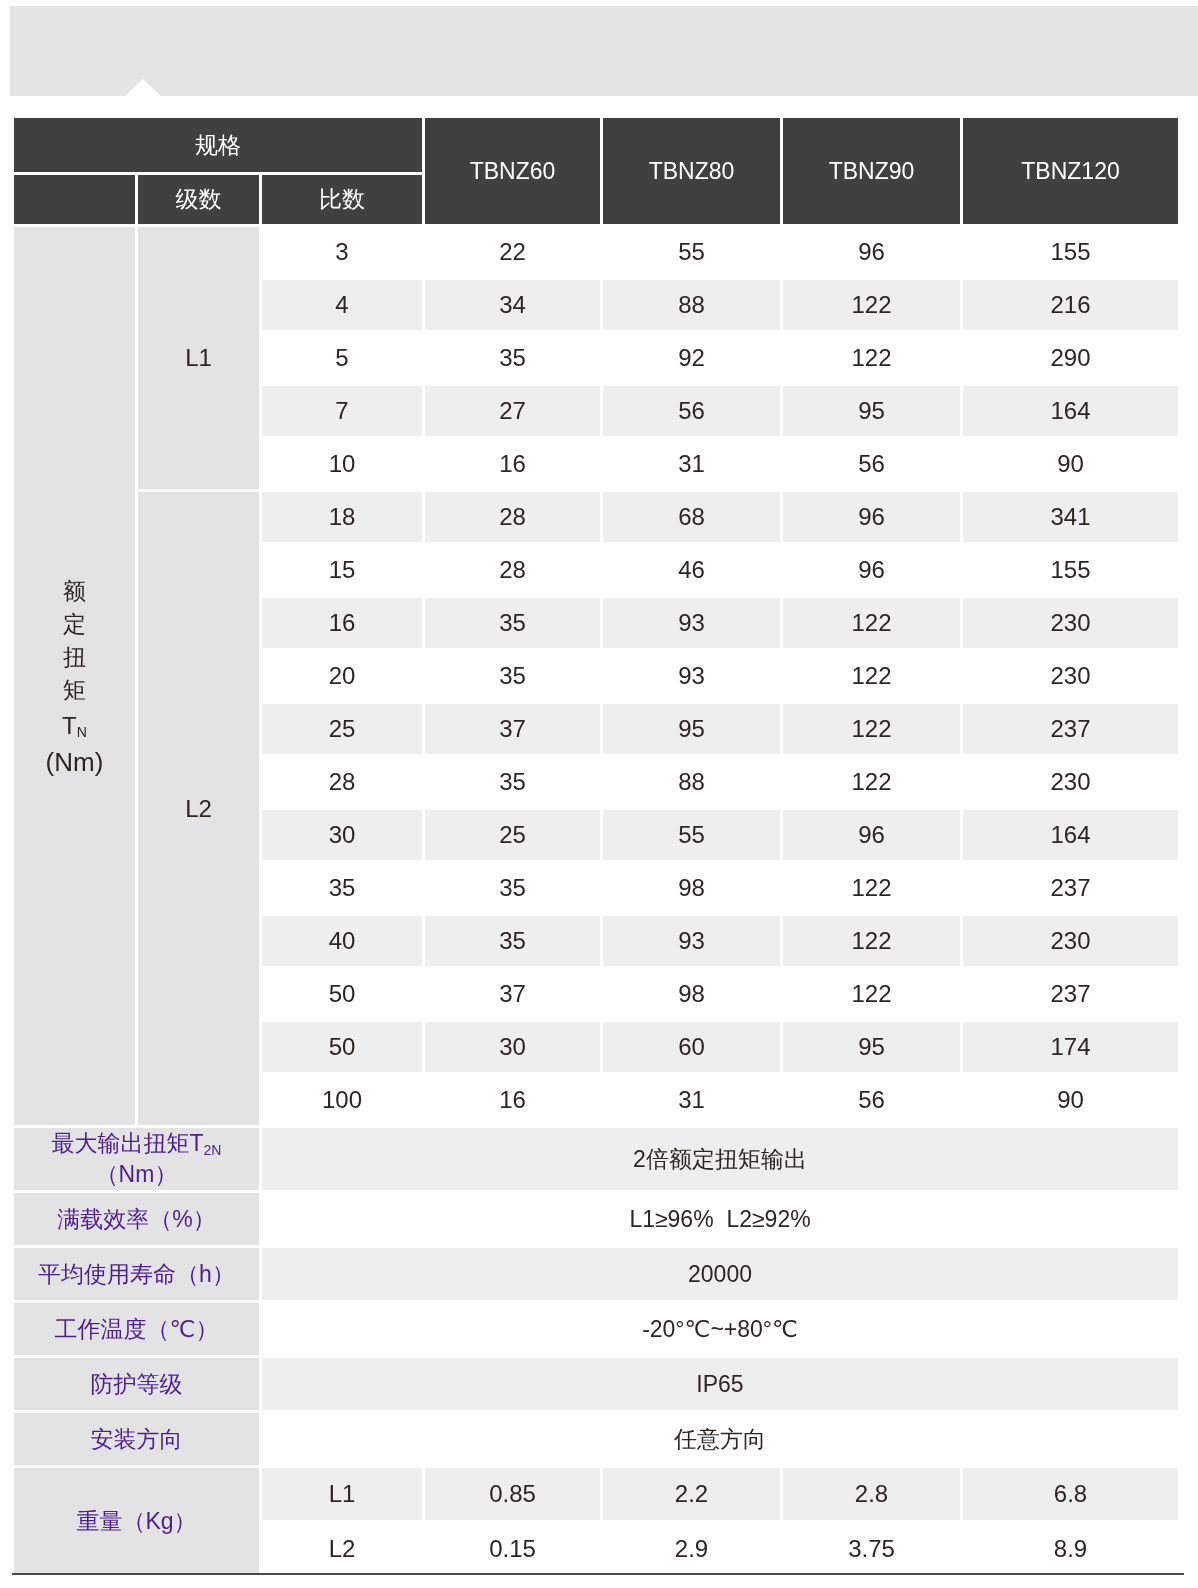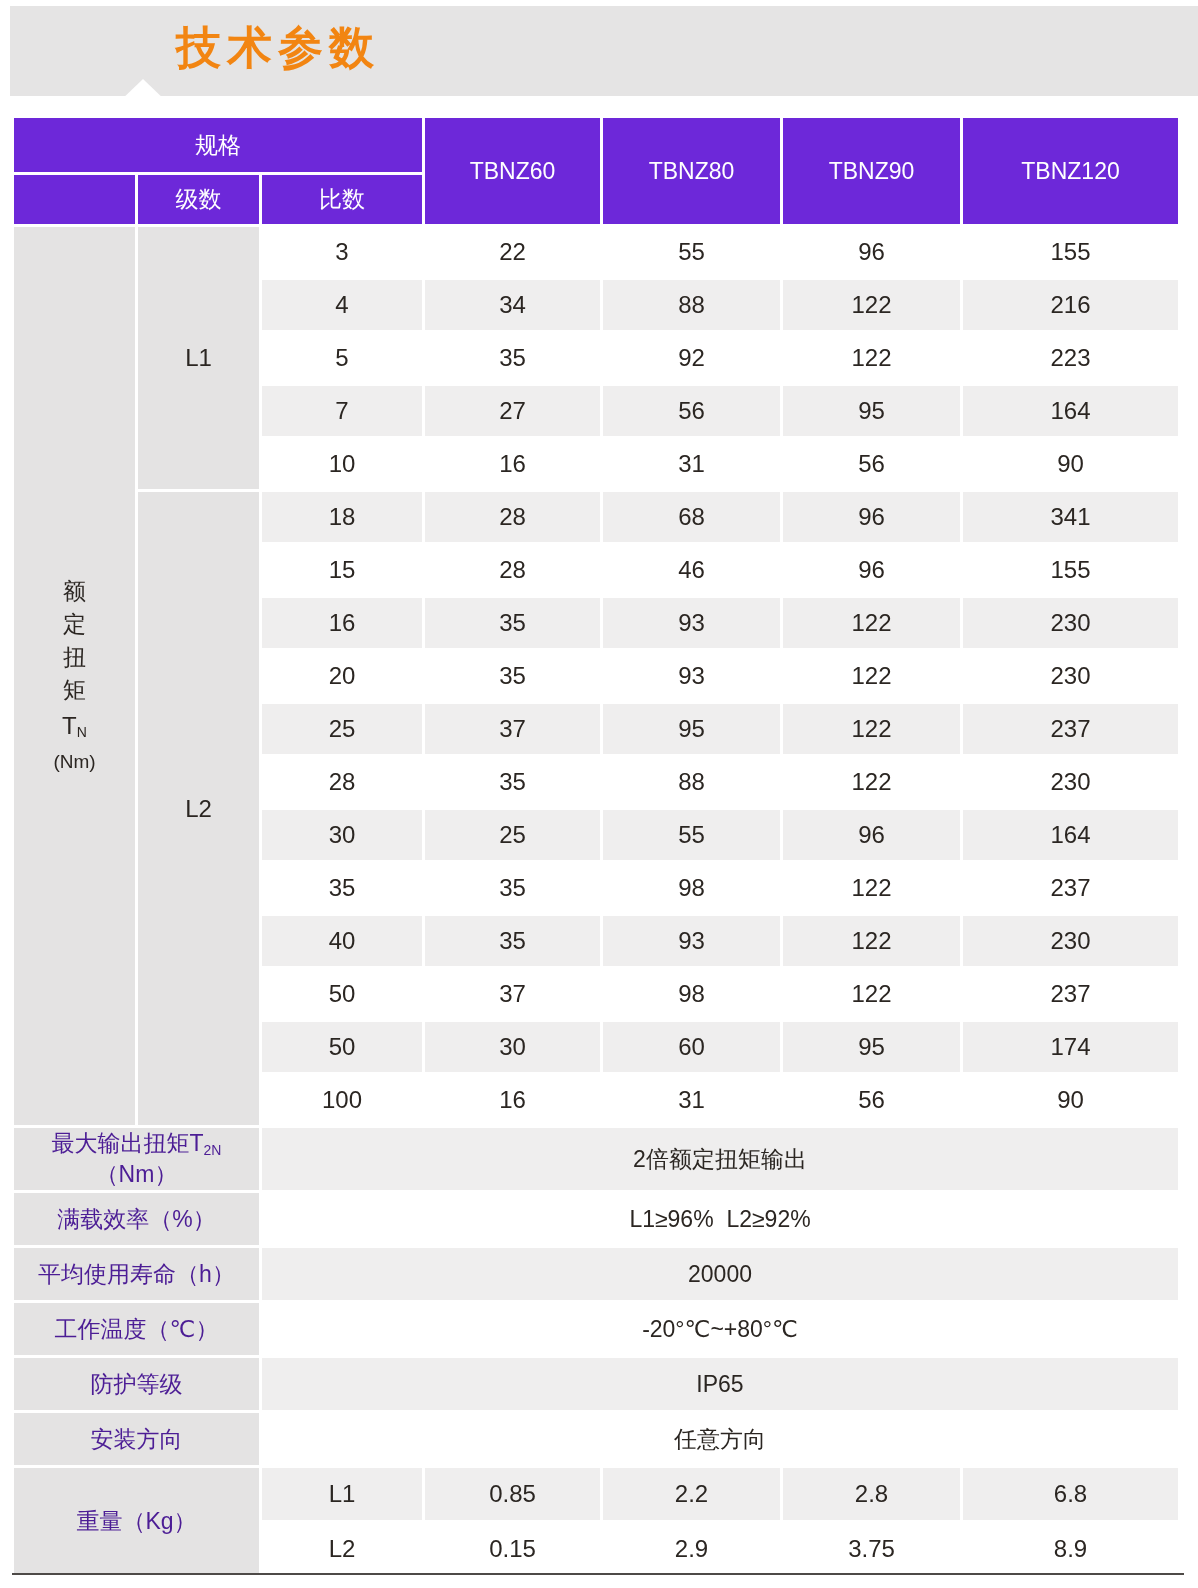--- a/index.html
+++ b/index.html
@@ -16,44 +16,43 @@
 
   
   table.spec{position:absolute;left:11px;top:115px;width:1170px;
         border-collapse:separate;border-spacing:3px;table-layout:fixed;}
   table.spec th,table.spec td{padding:0;text-align:center;vertical-align:middle;font-weight:normal;}
   tr.h1{height:54px;}
   tr.h2{height:49px;}
   tbody.torque tr{height:50px;}
   tbody.footer tr{height:52px;}
 
-  .orange{background:#6d28d9;color:#ffffff;font-size:23px;}
+  .orange{background:#404040;color:#ffffff;font-size:23px;}
   .gray{background:#e4e3e3;}
   .stripe{background:#efeeee;}
   .num{font-size:24px;color:#2b2622;}
   .label{font-size:23px;color:#4c1d95;}
   .val{font-size:23px;color:#2b2622;}
 
   td.side .vstack div{font-size:23px;line-height:33px;}
   td.side .tsym{font-size:24px;margin-top:4px;line-height:30px;}
   td.side .tsym sub{font-size:14px;vertical-align:-3px;}
-  td.side .tunit{font-size:19px;line-height:30px;}
+  td.side .tunit{font-size:26px;line-height:30px;}
   td.flabel sub{font-size:14px;vertical-align:-4px;}
 
   .bottom-line{position:absolute;left:12px;top:1573px;width:1172px;height:2px;background:#4e4a47;}
 </style>
 </head>
 <body>
 
 <div class="page">
 
   <div class="banner">
     <div class="banner-notch"></div>
   </div>
-  <div class="title">技术参数</div>
 
   <table class="spec">
     <colgroup>
       <col style="width:121px">
         <col style="width:121px">
         <col style="width:160px">
       <col style="width:175px">
         <col style="width:177px">
         <col style="width:177px">
         <col style="width:215px">
@@ -96,21 +95,21 @@
           <td class="num stripe">34</td>
           <td class="num stripe">88</td>
           <td class="num stripe">122</td>
           <td class="num stripe">216</td>
         </tr>
         <tr>
           <td class="num">5</td>
           <td class="num">35</td>
           <td class="num">92</td>
           <td class="num">122</td>
-          <td class="num">223</td>
+          <td class="num">290</td>
         </tr>
         <tr>
           <td class="num stripe">7</td>
           <td class="num stripe">27</td>
           <td class="num stripe">56</td>
           <td class="num stripe">95</td>
           <td class="num stripe">164</td>
         </tr>
         <tr>
           <td class="num">10</td>

